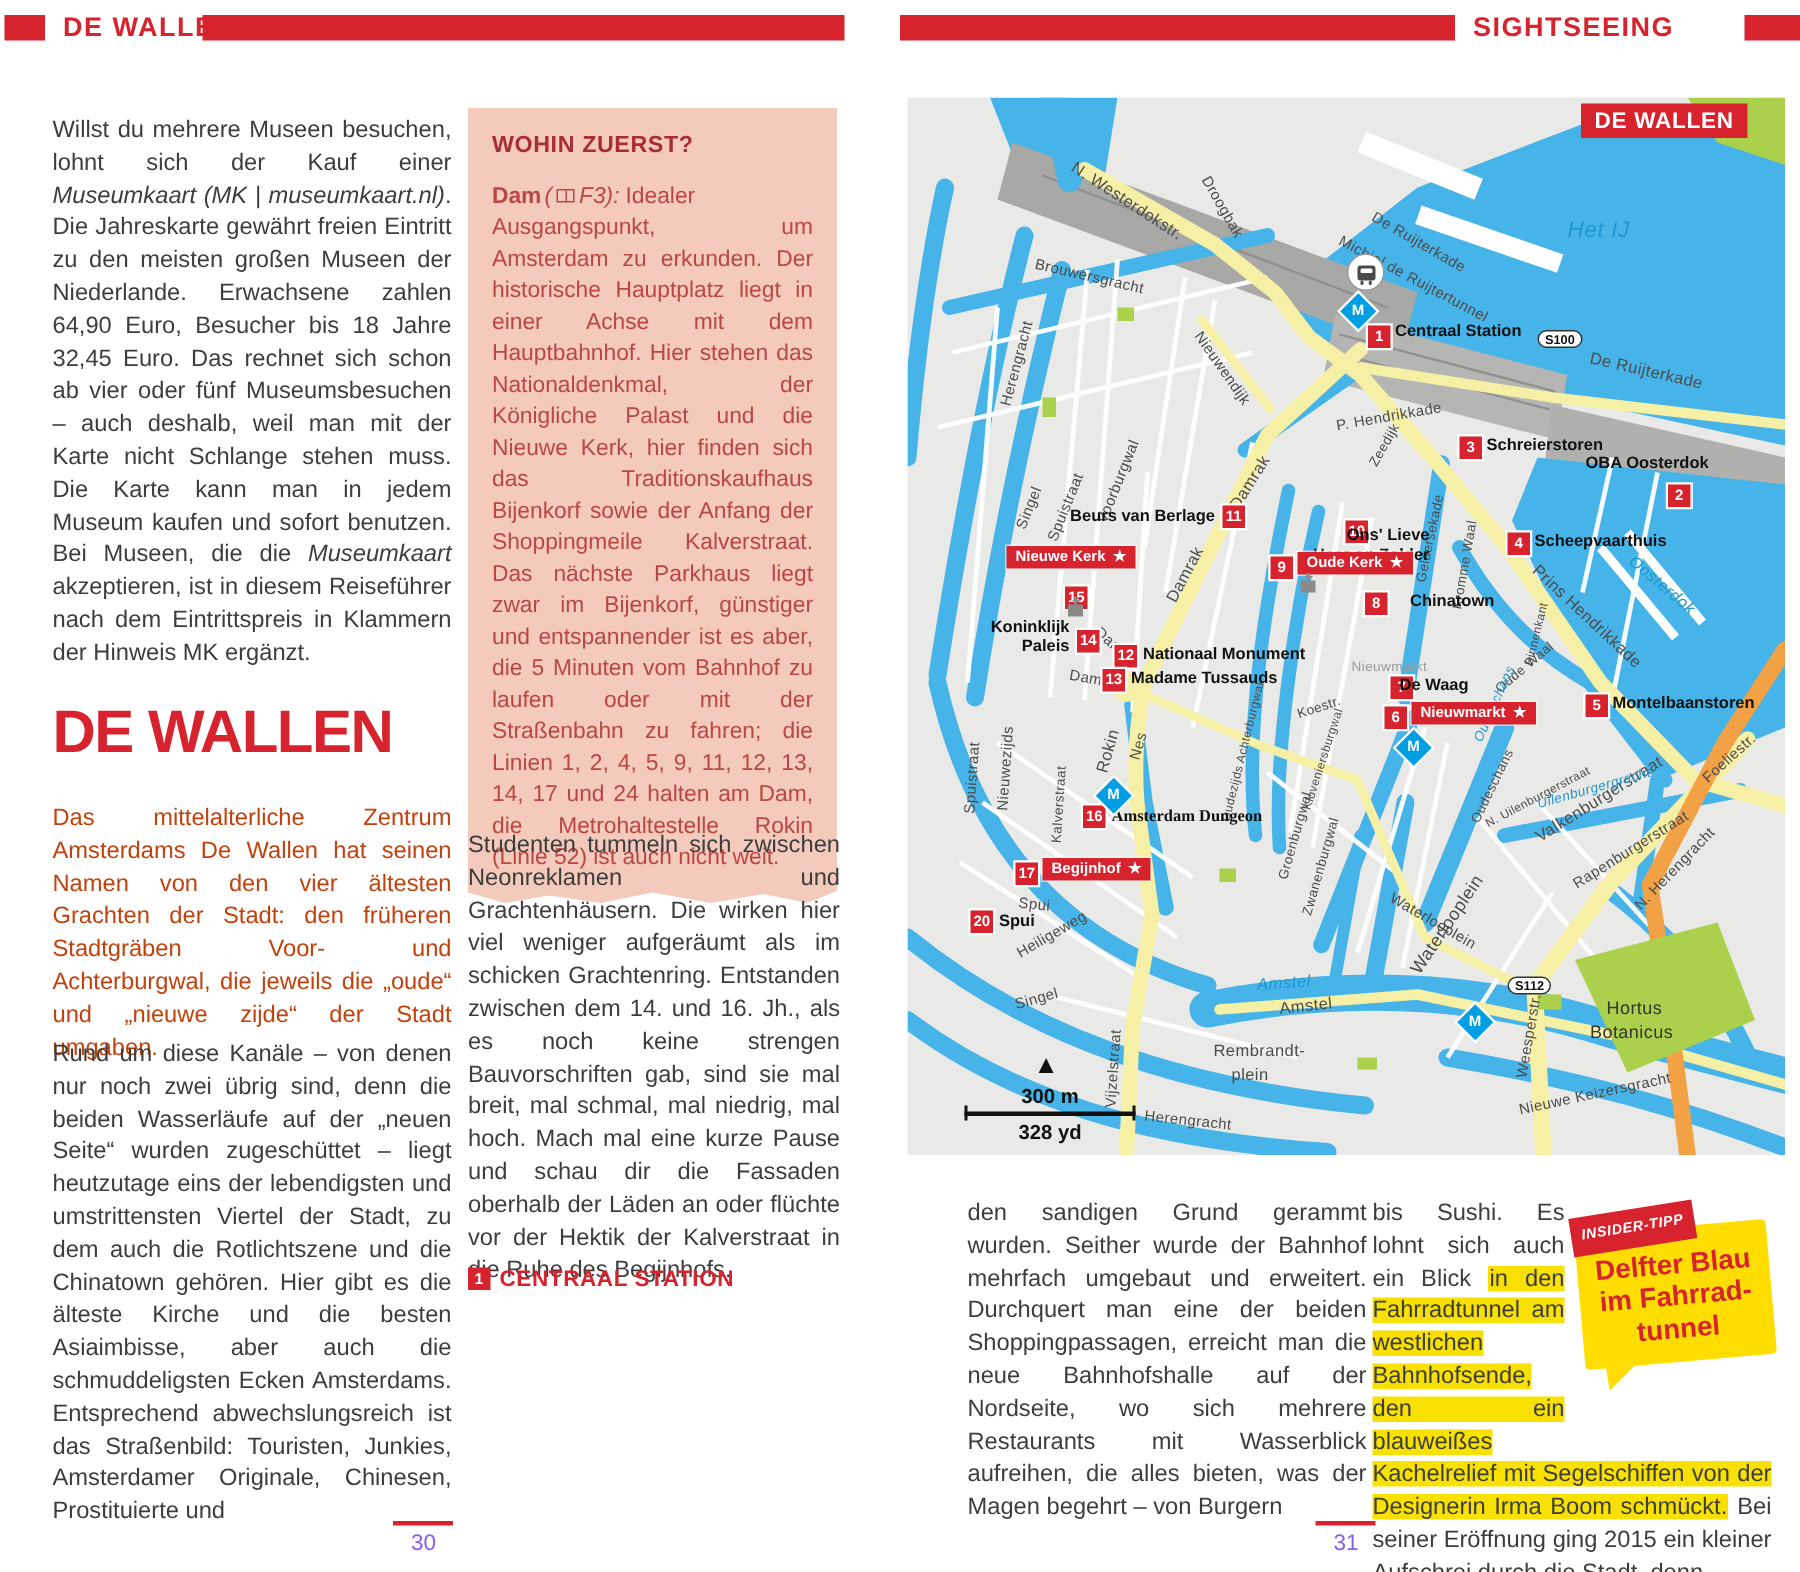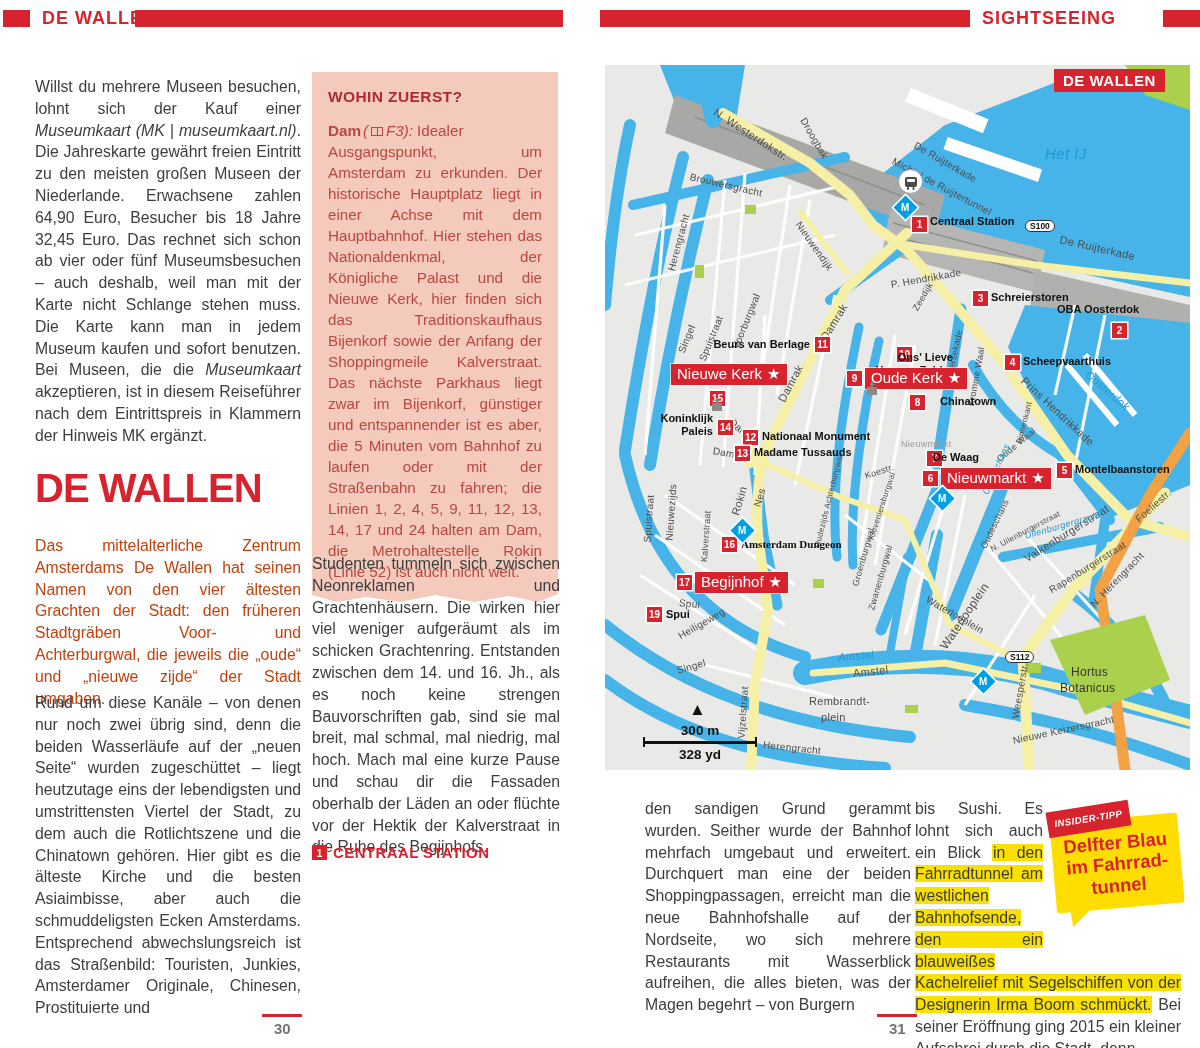--- a/index.html
+++ b/index.html
@@ -35,34 +35,34 @@
   mark{background:var(--hl);color:var(--ink);padding:0 1px}
   .tip-wrap{float:right;width:128px;height:148px;position:relative;margin:6px 0 4px 10px}
   .tip-ribbon{position:absolute;top:2px;left:-6px;background:var(--red);color:#fff;font-size:9.5px;font-weight:700;font-style:italic;
     letter-spacing:.5px;padding:2px 7px;transform:rotate(-9deg);z-index:2;white-space:nowrap}
   .tip-bubble{position:absolute;top:14px;left:0;right:0;background:var(--bubble);transform:rotate(-5deg);
     padding:14px 6px 12px;text-align:center;border-radius:3px;color:var(--red);font-weight:800;font-size:18.5px;line-height:1.15;white-space:pre-line}
   .tip-tail{position:absolute;left:12px;bottom:-16px;width:0;height:0;border-style:solid;
     border-width:18px 16px 0 4px;border-color:var(--bubble) transparent transparent transparent;transform:rotate(8deg)}
   
   .pg-line{position:absolute;width:40px;height:3px;background:var(--red)}
-  .pg-num{position:absolute;font-size:15px;font-weight:700;color:#737373}
+  .pg-num{position:absolute;font-size:15px;font-weight:400;color:#8b5cf6}
   
   .map{position:absolute;left:605px;top:65px;width:585px;height:705px;overflow:hidden;background:var(--mapbg)}
   .map svg{position:absolute;left:0;top:0}
   #map-overlay{position:absolute;left:0;top:0;width:100%;height:100%}
   #map-overlay>div{position:absolute}
   .map-title{position:absolute;left:449px;top:4px;background:var(--red);color:#fff;font-weight:800;font-size:15px;
     letter-spacing:.5px;padding:3px 9px;white-space:nowrap}
   .st{color:#4c4c4c;white-space:nowrap;transform-origin:0 50%;letter-spacing:.3px}
   .wl{color:var(--wlabel);font-style:italic;white-space:nowrap;transform-origin:0 50%;letter-spacing:.4px}
   .mk{width:15px;height:15px;background:var(--red);color:#fff;font-size:10px;font-weight:700;
     display:flex;align-items:center;justify-content:center;box-shadow:0 0 0 1.5px #fff}
   .plabel{font-size:11px;font-weight:700;color:#111;white-space:pre-line;line-height:1.15}
-  .pbox{background:var(--red);color:#fff;font-weight:400;font-size:15px;padding:1px 6px 2px;white-space:nowrap;box-shadow:0 0 0 1px rgba(255,255,255,.6)}
+  .pbox{background:var(--red);color:#fff;font-weight:700;font-size:10px;padding:1px 6px 2px;white-space:nowrap;box-shadow:0 0 0 1px rgba(255,255,255,.6)}
   .pbox .star{margin-left:5px}
   .metro{width:17px;height:17px;background:#009fe3;transform:rotate(45deg);box-shadow:0 0 0 1.5px #fff;
     display:flex;align-items:center;justify-content:center}
   .metro span{transform:rotate(-45deg);color:#fff;font-weight:700;font-size:10px}
   .badge{background:#fff;border:1.6px solid #333;border-radius:7px;font-size:8.5px;font-weight:700;color:#111;
     padding:0 4px;line-height:10px;height:12px;display:flex;align-items:center}
   .train{width:25px;height:25px;border-radius:50%;background:#fff;border:1px solid #9a9a9a;
     display:flex;align-items:center;justify-content:center}
   .tb{width:12px;height:10px;background:#4a4a4a;border-radius:2px;position:relative}
   .tb::before{content:"";position:absolute;left:2px;top:2px;right:2px;height:3px;background:#fff;border-radius:1px}
@@ -288,21 +288,21 @@
         <div class="plabel" style="left: 93px; top: 273px; width: 112px; text-align: right;">Beurs van Berlage</div>
         <div class="mk" style="left: 138px; top: 365px;">12</div>
         <div class="plabel" style="left: 157px; top: 365px;">Nationaal Monument</div>
         <div class="mk" style="left: 130px; top: 381px;">13</div>
         <div class="plabel" style="left: 149px; top: 381px;">Madame Tussauds</div>
         <div class="mk" style="left: 113px; top: 355px;">14</div>
         <div class="plabel" style="left: 40px; top: 347px; width: 68px; text-align: right;">Koninklijk
 Paleis</div>
         <div class="mk" style="left: 117px; top: 472px;">16</div>
         <div class="plabel" style="left: 136px; top: 473px; font-family: Liberation Serif, serif;">Amsterdam Dungeon</div>
-        <div class="mk" style="left: 42px; top: 542px;">19</div>
+        <div class="mk" style="left: 42px; top: 542px;">20</div>
         <div class="plabel" style="left: 61px; top: 543px;">Spui</div>
         <div class="mk" style="left: 105px; top: 326px;">15</div>
         <div class="pbox" style="left: 66px; top: 299px;">Nieuwe Kerk<span class="star">★</span></div>
         <div class="mk" style="left: 242px; top: 306px;">9</div>
         <div class="pbox" style="left: 260px; top: 303px;">Oude Kerk<span class="star">★</span></div>
         <div class="mk" style="left: 318px; top: 406px;">6</div>
         <div class="pbox" style="left: 336px; top: 403px;">Nieuwmarkt<span class="star">★</span></div>
         <div class="mk" style="left: 72px; top: 510px;">17</div>
         <div class="pbox" style="left: 90px; top: 507px;">Begijnhof<span class="star">★</span></div>
         <div class="metro" style="left: 292px; top: 134px;">

